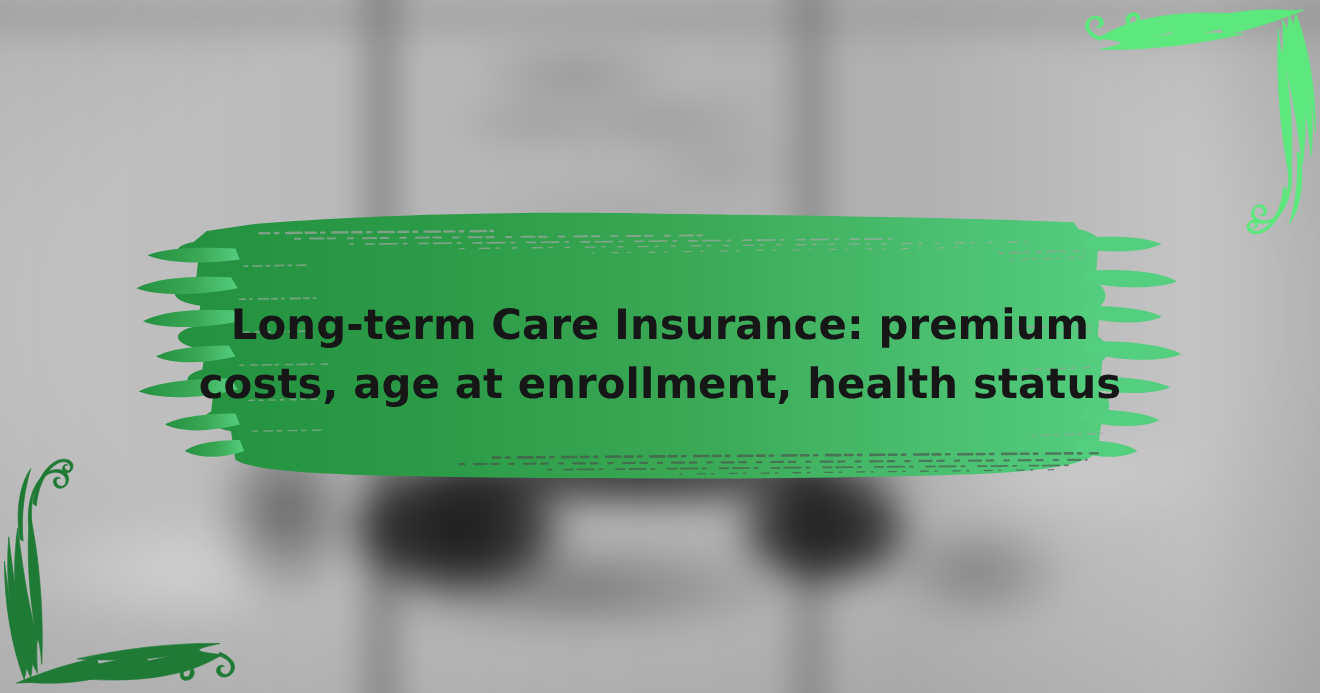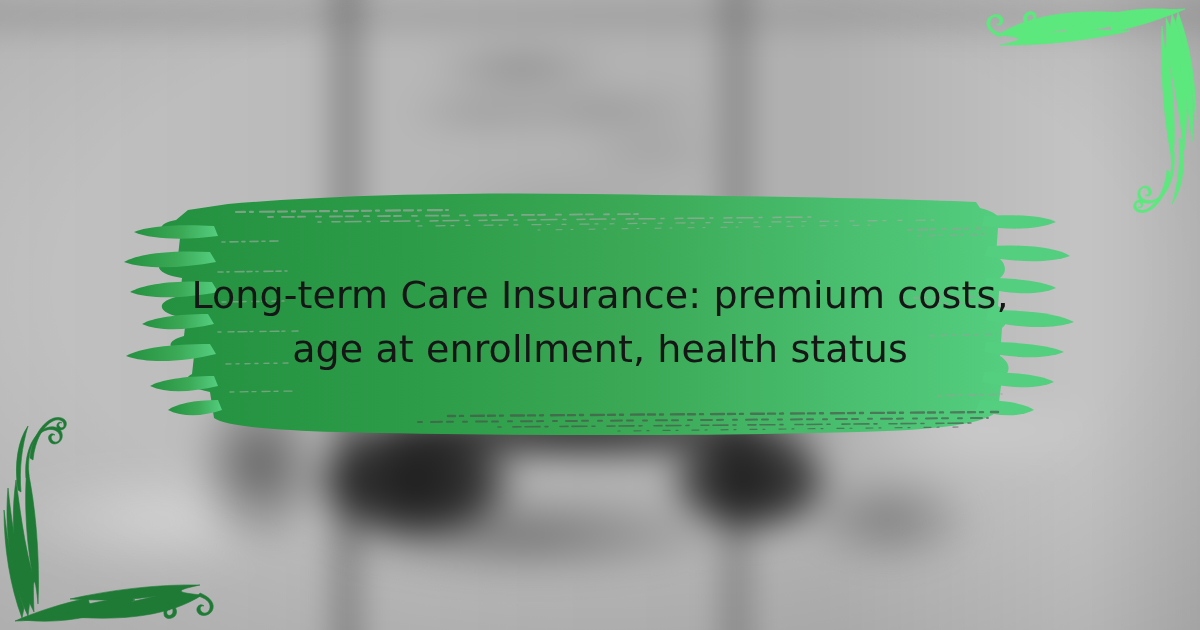--- a/index.html
+++ b/index.html
@@ -81,21 +81,21 @@
   
   .headline {
     position: absolute;
     left: 150px;
     top: 268px;
     width: 900px;
     text-align: center;
     font-family: "DejaVu Sans", sans-serif;
     font-size: 38px;
     line-height: 54px;
-    font-weight: 400;
+    font-weight: 700;
     color: #161616;
     letter-spacing: 0.1px;
     white-space: pre-line;
   }
 </style>
 </head>
 <body>
 
 <div class="banner">
 

